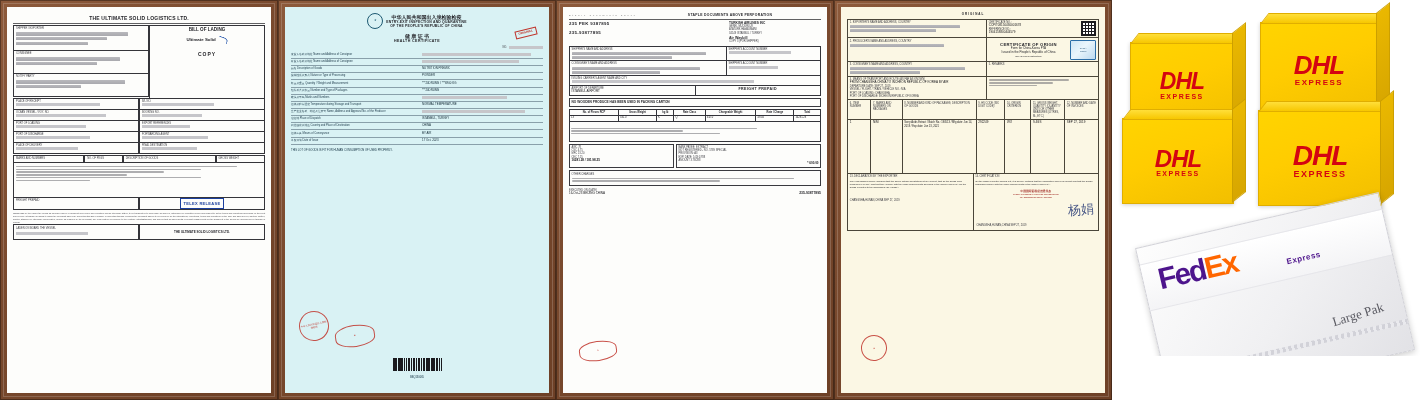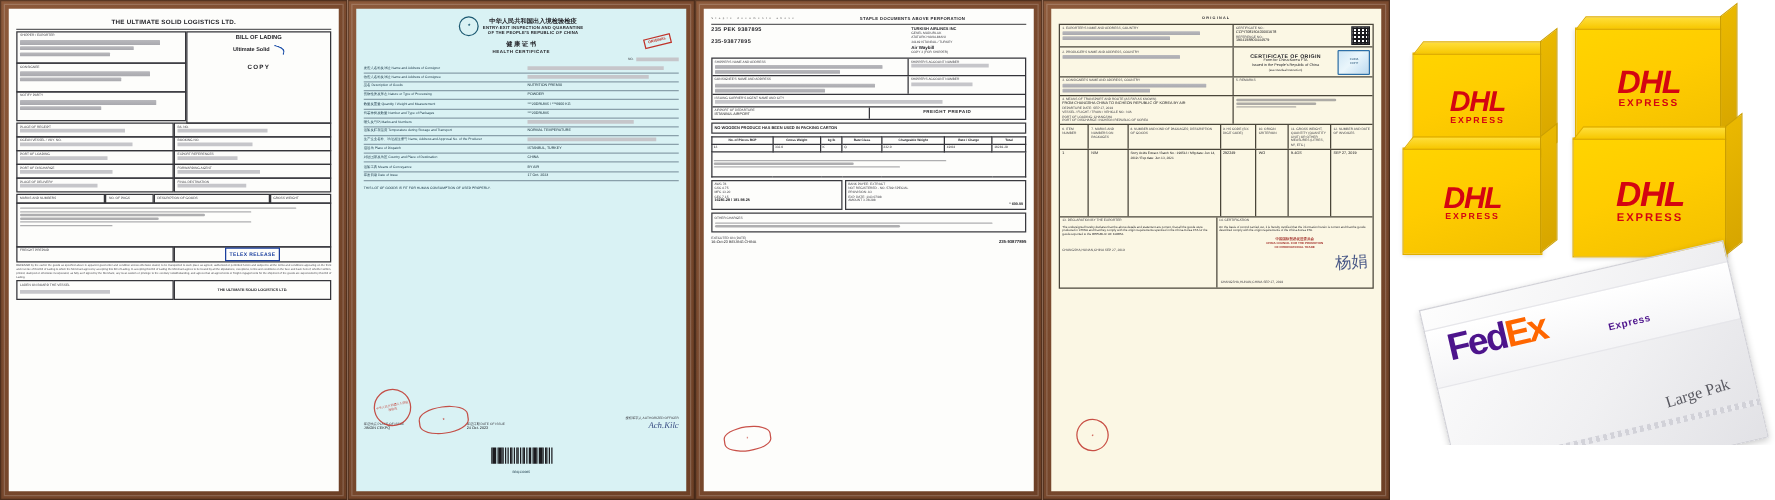--- a/index.html
+++ b/index.html
@@ -490,36 +490,20 @@
             <div class="v">BY AIR</div>
           </div>
           <div class="hc-row">
             <div class="k">签发日期 Date of Issue</div>
             <div class="v">17 Oct. 2023</div>
           </div>
         </div>
 
         <div style="font-size:2.7px;margin-top:4px;color:#123040">THIS LOT OF GOODS IS FIT FOR HUMAN CONSUMPTION OF USED PROPERLY.</div>
 
-        <div style="position:absolute;left:0;right:0;bottom:42px">
-          <div style="display:flex;gap:3px;align-items:flex-end">
-            <div style="flex:1">
-              <div class="lbl">签证地点 Place of Issue</div>
-              <div class="val">JINGIN CEKPQ</div>
-            </div>
-            <div style="flex:1">
-              <div class="lbl">签证日期 Date of Issue</div>
-              <div class="val">24 Oct. 2023</div>
-            </div>
-            <div style="flex:1.1;text-align:right">
-              <div class="lbl">授权签字人 Authorized Officer</div>
-              <div class="sig">Ach.Kilc</div>
-            </div>
-          </div>
-        </div>
 
         <div class="stamp-round" style="width:30px;height:30px;left:8px;bottom:46px">
           <span>中华人民共和国出入境检验检疫</span>
         </div>
         <div class="stamp-oval" style="width:40px;height:22px;left:44px;bottom:40px">★</div>
 
         <div style="position:absolute;left:0;right:0;bottom:16px;display:flex;justify-content:center">
           <div class="barcode">
             <i></i>
               <i class="w"></i>

